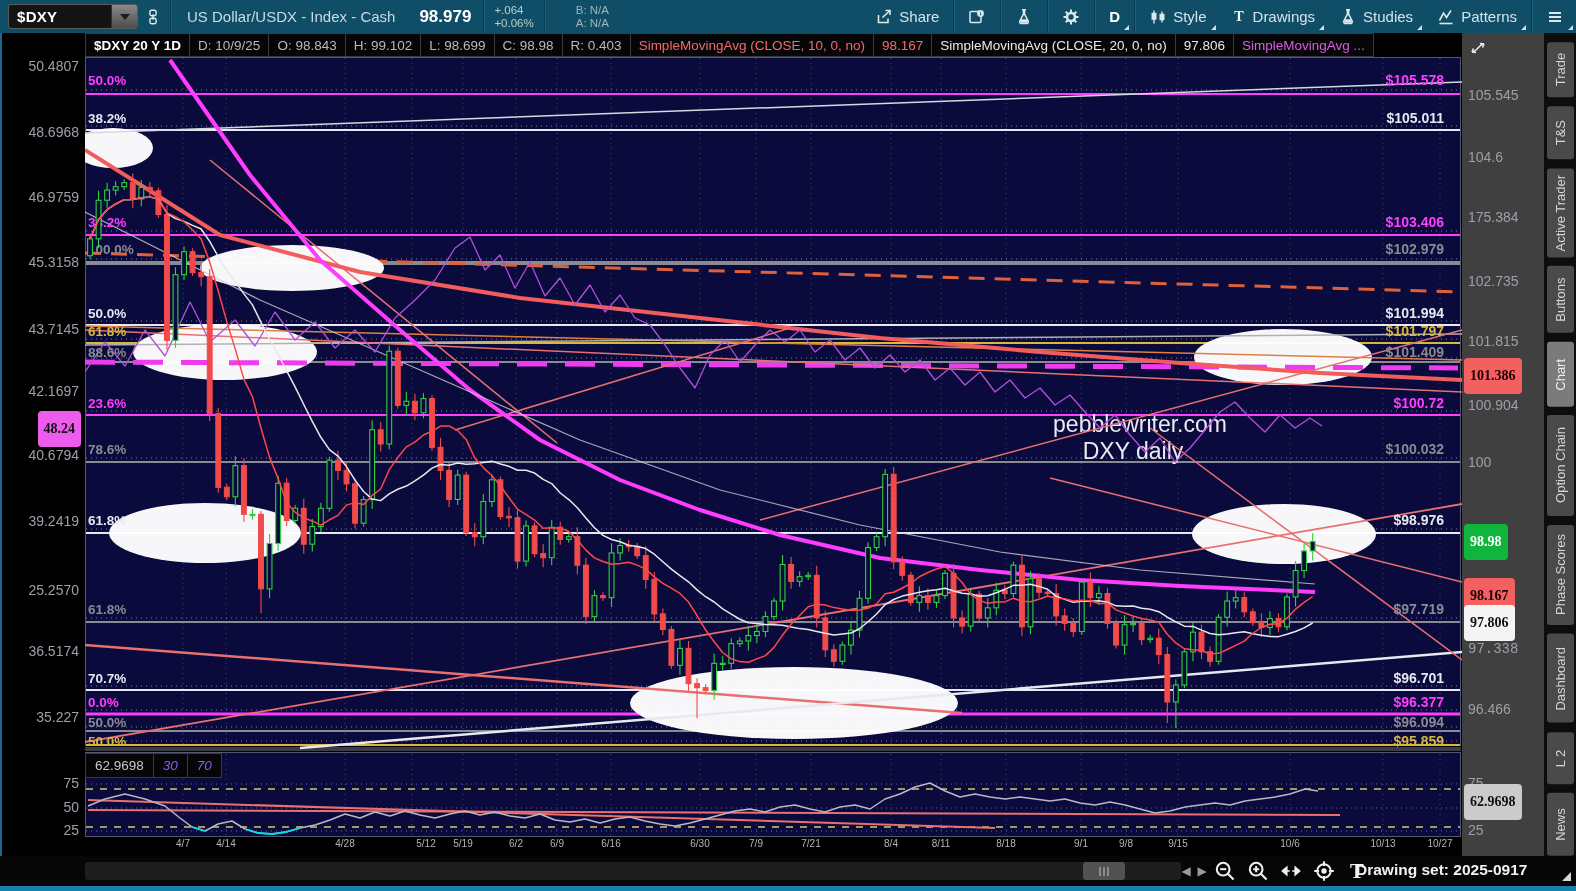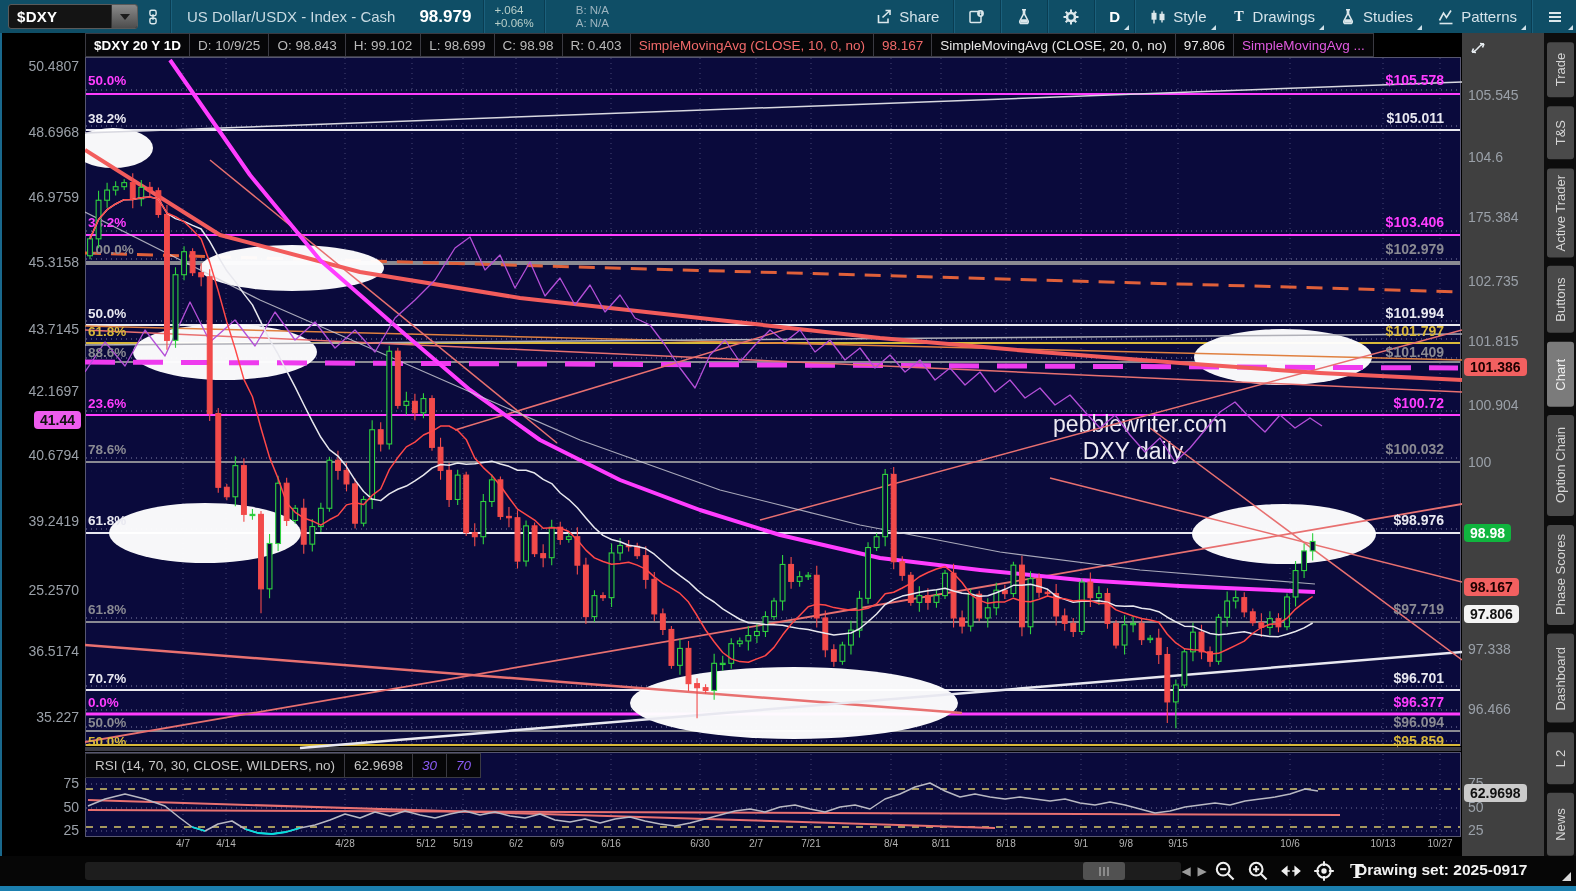--- a/index.html
+++ b/index.html
@@ -28,21 +28,21 @@
   .tb-btn.dd::after{content:"";position:absolute;right:3px;bottom:3px;width:0;height:0;
       border-left:5px solid transparent;border-bottom:5px solid #cfe0e8;}
   .tb-btn svg{display:block;}
   .tf-d{font-weight:bold;color:#fff;font-size:15px;}
   
   .shell{position:absolute;left:0;top:33px;width:1576px;height:823px;background:#000;}
   .left-axis{position:absolute;left:0;top:0;width:85px;height:823px;background:#000;border-left:2px solid #19688c;}
   .left-axis .tick{position:absolute;right:6px;color:#9aa0a8;font-size:14px;}
   .rtick{position:absolute;left:6px;color:#9aa0a8;font-size:14px;}
   .axis-badge{position:absolute;font-size:14px;font-weight:bold;border-radius:4px;
-              padding:1px 6px;color:#111;}
+              padding:10px 6px;color:#111;font-family:Liberation Serif, serif;}
   .right-axis{position:absolute;left:1462px;top:0;width:82px;height:823px;background:#404040;}
   .sidebar{position:absolute;left:1544px;top:0;width:32px;height:823px;background:#0d0d0d;
            display:flex;flex-direction:column;gap:9px;padding-top:9px;}
   .side-tab{width:27px;margin-left:3px;border-radius:3px;background:#4a4a4a;color:#d6d6d6;
             font-size:13px;display:flex;align-items:center;justify-content:center;
             writing-mode:vertical-rl;transform:rotate(180deg);cursor:pointer;}
   .side-tab.sel{background:#7b7b7b;color:#f0f0f0;}
   .chart-header{position:absolute;left:85px;top:0;height:24px;display:flex;align-items:stretch;
                 font-size:13.5px;color:#b9b9b9;background:#060608;}
   .chart-header .cell{display:flex;align-items:center;padding:0 8px;border-right:1px solid #3a3a42;
@@ -624,56 +624,55 @@
         <div class="tick" style="top: 288px;">43.7145</div>
         <div class="tick" style="top: 350px;">42.1697</div>
         <div class="tick" style="top: 414px;">40.6794</div>
         <div class="tick" style="top: 480px;">39.2419</div>
         <div class="tick" style="top: 549px;">25.2570</div>
         <div class="tick" style="top: 610px;">36.5174</div>
         <div class="tick" style="top: 676px;">35.227</div>
         <div class="tick" style="top: 742px;">75</div>
         <div class="tick" style="top: 766px;">50</div>
         <div class="tick" style="top: 789px;">25</div>
-        <div class="axis-badge" style="top: 378px; right: 4px; background: rgb(238, 92, 238); position: absolute;">41.44</div>
+        <div class="axis-badge" style="top: 378px; right: 4px; background: rgb(238, 92, 238); position: absolute;">48.24</div>
       </div>
 
     <div class="chart-header">
       <div class="cell">$DXY 20 Y 1D</div>
       <div class="cell">D: 10/9/25</div>
       <div class="cell">O: 98.843</div>
       <div class="cell">H: 99.102</div>
       <div class="cell">L: 98.699</div>
       <div class="cell">C: 98.98</div>
       <div class="cell">R: 0.403</div>
       <div class="cell c-red">SimpleMovingAvg (CLOSE, 10, 0, no)</div>
       <div class="cell c-red">98.167</div>
       <div class="cell c-wht">SimpleMovingAvg (CLOSE, 20, 0, no)</div>
       <div class="cell c-wht">97.806</div>
       <div class="cell c-mag">SimpleMovingAvg ...</div>
     </div>
 
     <div class="rsi-header">
-      <div class="cell">RSI (14, 70, 30, CLOSE, WILDERS, no)</div>
       <div class="cell">62.9698</div>
       <div class="cell c-yel">30</div>
       <div class="cell c-yel">70</div>
     </div>
 
     <div class="x-axis" id="x-axis">
         <div class="xlab" style="left: 98px;">4/7</div>
         <div class="xlab" style="left: 141px;">4/14</div>
         <div class="xlab" style="left: 260px;">4/28</div>
         <div class="xlab" style="left: 341px;">5/12</div>
         <div class="xlab" style="left: 378px;">5/19</div>
         <div class="xlab" style="left: 431px;">6/2</div>
         <div class="xlab" style="left: 472px;">6/9</div>
         <div class="xlab" style="left: 526px;">6/16</div>
         <div class="xlab" style="left: 615px;">6/30</div>
-        <div class="xlab" style="left: 671px;">2/7</div>
+        <div class="xlab" style="left: 671px;">7/9</div>
         <div class="xlab" style="left: 726px;">7/21</div>
         <div class="xlab" style="left: 806px;">8/4</div>
         <div class="xlab" style="left: 856px;">8/11</div>
         <div class="xlab" style="left: 921px;">8/18</div>
         <div class="xlab" style="left: 996px;">9/1</div>
         <div class="xlab" style="left: 1041px;">9/8</div>
         <div class="xlab" style="left: 1093px;">9/15</div>
         <div class="xlab" style="left: 1205px;">10/6</div>
         <div class="xlab" style="left: 1298px;">10/13</div>
         <div class="xlab" style="left: 1355px;">10/27</div>
@@ -686,21 +685,21 @@
             <path d="M16 5l-4-.5M16 5l-1.5 3.5M4 13l4 .5M4 13l1.5-3.5"></path>
         </svg>
       </span>
     <div class="rtick" style="top: 54px;">105.545</div>
         <div class="rtick" style="top: 116px;">104.6</div>
         <div class="rtick" style="top: 176px;">175.384</div>
         <div class="rtick" style="top: 240px;">102.735</div>
         <div class="rtick" style="top: 300px;">101.815</div>
         <div class="rtick" style="top: 364px;">100.904</div>
         <div class="rtick" style="top: 421px;">100</div>
-        <div class="rtick" style="top: 608px;">97.338</div>
+        <div class="rtick" style="top: 608px; font-family: Liberation Mono, monospace;">97.338</div>
         <div class="rtick" style="top: 668px;">96.466</div>
         <div class="rtick" style="top: 742px;">75</div>
         <div class="rtick" style="top: 766px;">50</div>
         <div class="rtick" style="top: 789px;">25</div>
         <div class="axis-badge" style="top: 325px; left: 2px; background: rgb(242, 96, 96); color: rgb(29, 0, 0); position: absolute;">101.386</div>
         <div class="axis-badge" style="top: 491px; left: 2px; background: rgb(16, 181, 62); color: rgb(255, 255, 255); position: absolute;">98.98</div>
         <div class="axis-badge" style="top: 545px; left: 2px; background: rgb(242, 96, 96); color: rgb(29, 0, 0); position: absolute;">98.167</div>
         <div class="axis-badge" style="top: 572px; left: 2px; background: rgb(244, 244, 244); color: rgb(17, 17, 17); position: absolute;">97.806</div>
         <div class="axis-badge" style="top: 751px; left: 2px; background: rgb(203, 203, 203); color: rgb(17, 17, 17); position: absolute;">62.9698</div>
       </div>

